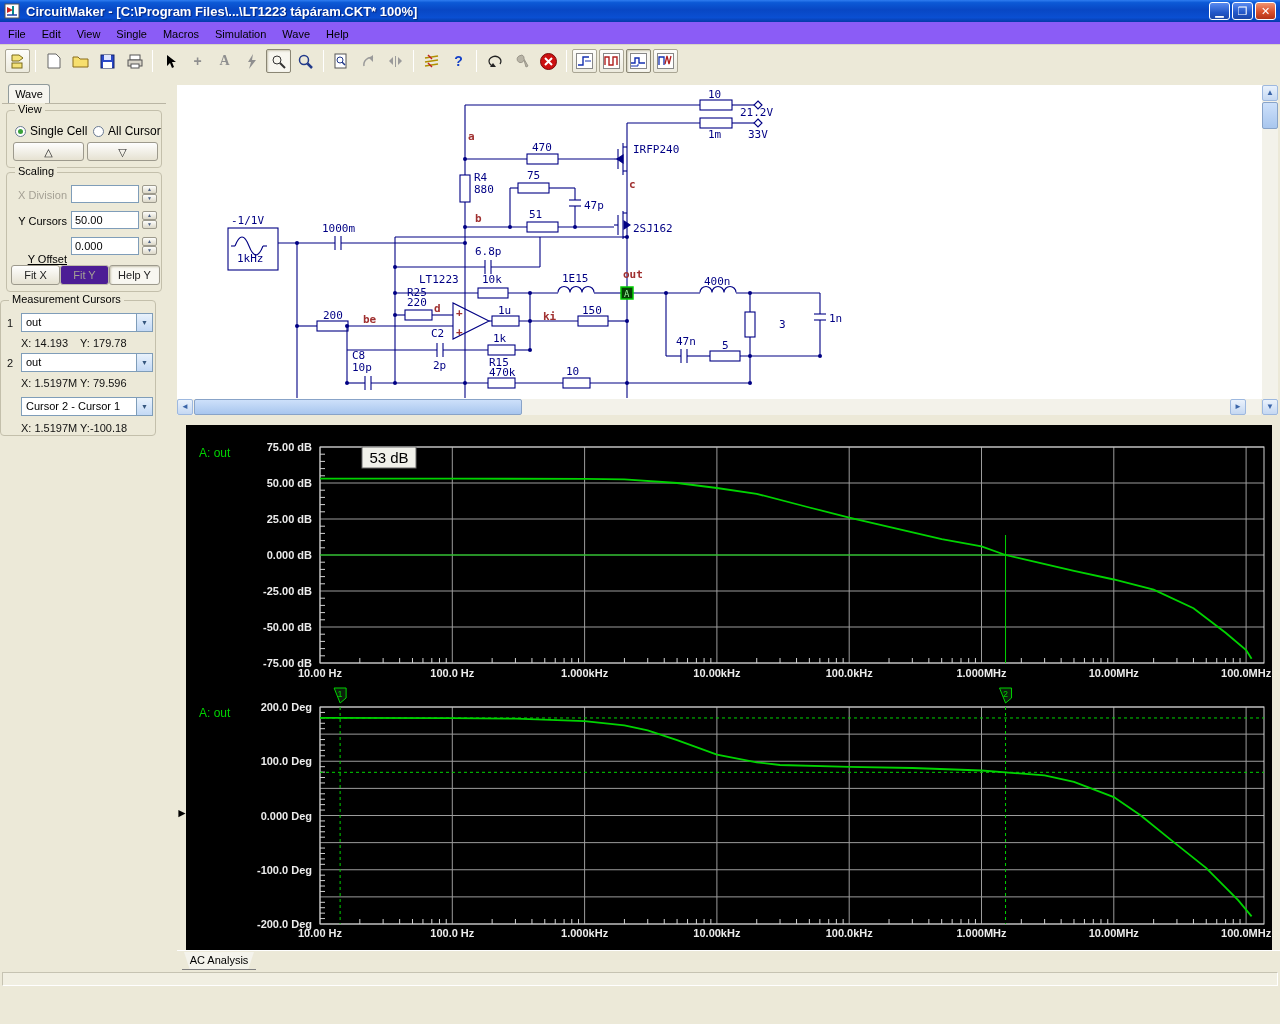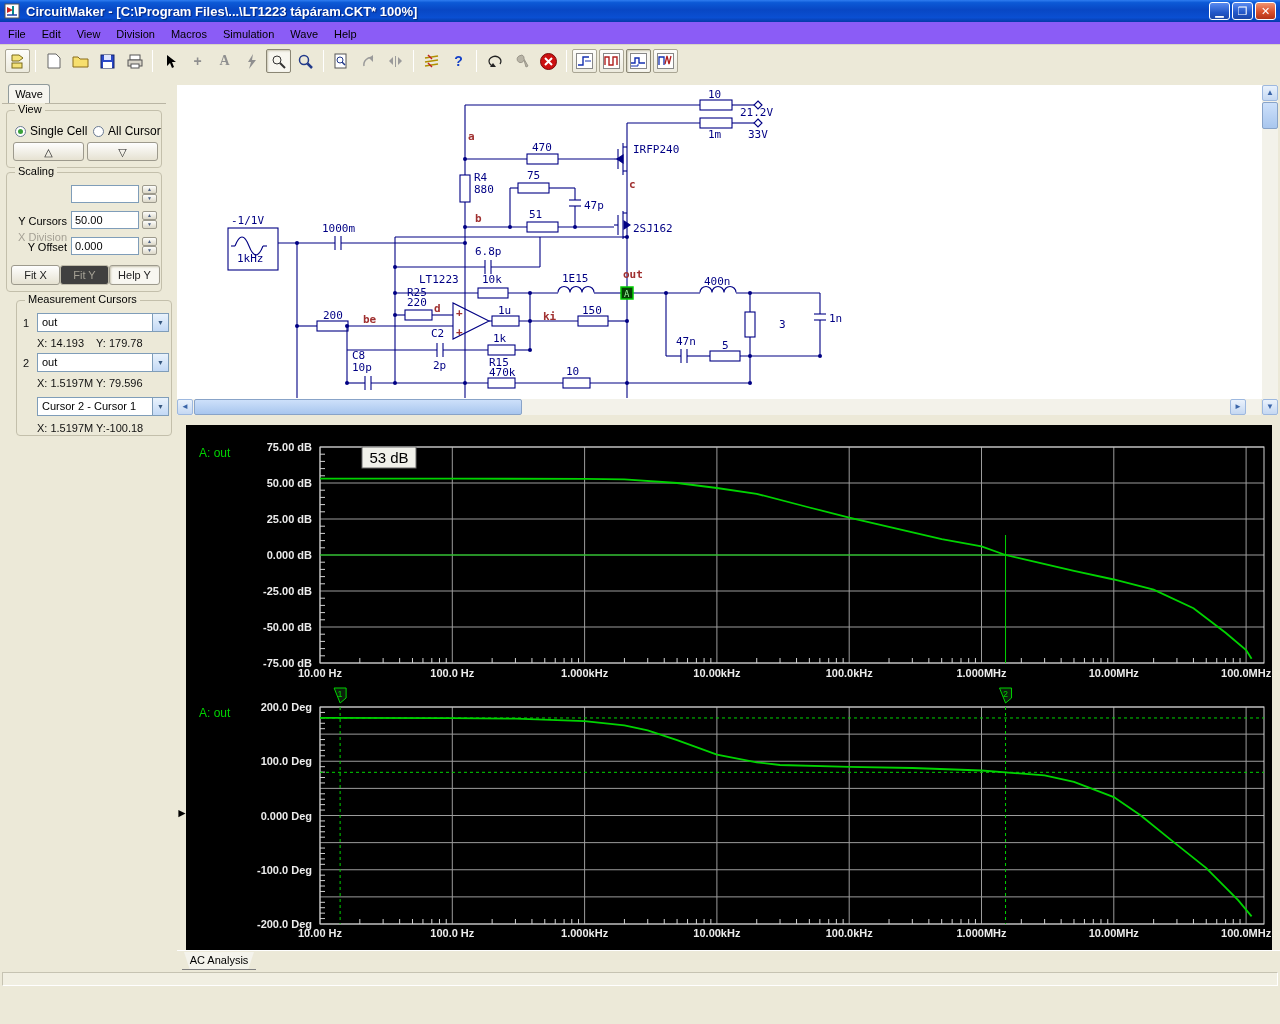--- a/index.html
+++ b/index.html
@@ -44,21 +44,21 @@
   .groupbox .legend { position:absolute; top:-8px; left:8px; background:#ECE9D8;
     padding:0 3px; font-size:11px; color:#000; }
   .radio { display:inline-block; width:11px; height:11px; border:1px solid #6a7a92;
     border-radius:50%; background:#fff; vertical-align:-2px; margin-right:4px; position:relative; }
   .radio.checked::after { content:""; position:absolute; left:2px; top:2px; width:5px; height:5px;
     border-radius:50%; background:#3aa13a; }
   .rlabel { font-size:12px; }
   .xpbtn { position:absolute; border:1px solid #9d9a8d; border-radius:3px; font-size:11px;
     text-align:center; background:linear-gradient(#fefefe,#e6e2d2); color:#222; }
   .xpbtn.toggled { background:#f8f7f1; box-shadow:inset 1px 1px 2px #c9c5b2; }
-  .xpbtn.disabled { color:#a5a195; background:#404040; border-color:#c0bcab; }
+  .xpbtn.disabled { color:#a5a195; background:#4c1d95; border-color:#c0bcab; }
   .field-label { position:absolute; font-size:11px; color:#000; text-align:right; width:60px; }
   .field-label.disabled { color:#a5a195; }
   .textbox { position:absolute; background:#fff; border:1px solid #7F9DB9; font-size:11px;
     padding:2px 3px; height:18px; }
   .spinner { position:absolute; width:15px; height:18px; display:flex; flex-direction:column; }
   .spin { flex:1; border:1px solid #9d9a8d; border-radius:2px;
     background:linear-gradient(#fdfdfb,#dcd8c8); font-size:5px; line-height:7px;
     text-align:center; color:#4D6185; }
   .combo { position:absolute; height:19px; background:#fff; border:1px solid #7F9DB9;
     font-size:11px; padding:2px 18px 2px 4px; overflow:hidden; white-space:nowrap; }
@@ -137,21 +137,21 @@
       <div class="winbtn">▁</div>
       <div class="winbtn">❐</div>
       <div class="winbtn close">✕</div>
     </div>
   </div>
 
   <div id="menubar">
     <span class="menu-item">File</span>
     <span class="menu-item">Edit</span>
     <span class="menu-item">View</span>
-    <span class="menu-item">Division</span>
+    <span class="menu-item">Single</span>
     <span class="menu-item">Macros</span>
     <span class="menu-item">Simulation</span>
     <span class="menu-item">Wave</span>
     <span class="menu-item">Help</span>
   </div>
 
   <div id="toolbar">
     <div class="tbtn raised">
       <svg width="16" height="16">
         <polygon points="2,2 9,2 13,5 9,8 2,8" fill="#f3e27a" stroke="#7a6a1a"></polygon>
@@ -305,44 +305,44 @@
       </div>
       <div style="position:absolute; left:86px; top:10px;">
         <span class="radio"></span><span class="rlabel">All Cursor</span>
       </div>
       <div class="xpbtn" style="left:6px; top:31px; width:71px; height:19px; line-height:18px;">△</div>
       <div class="xpbtn" style="left:80px; top:31px; width:71px; height:19px; line-height:18px;">▽</div>
     </div>
 
     <div class="groupbox" style="left:6px; top:96px; width:156px; height:120px;">
       <span class="legend">Scaling</span>
-      <div class="field-label disabled" style="left:0px; top:16px;margin-top:42px;">X Division</div>
+      <div class="field-label disabled" style="left:0px; top:16px;">X Division</div>
       <div class="textbox" style="left:64px; top:12px; width:68px;"></div>
       <div class="spinner" style="left:135px; top:12px;">
           <div class="spin">▲</div>
           <div class="spin">▼</div>
         </div>
       <div class="field-label" style="left:0px; top:42px;">Y Cursors</div>
       <div class="textbox" style="left:64px; top:38px; width:68px;">50.00</div>
       <div class="spinner" style="left:135px; top:38px;">
           <div class="spin">▲</div>
           <div class="spin">▼</div>
         </div>
-      <div class="field-label" style="left:0px; top:68px;">Y Offset</div>
+      <div class="field-label" style="left:0px; top:80px;text-decoration:underline;">Y Offset</div>
       <div class="textbox" style="left:64px; top:64px; width:68px;">0.000</div>
       <div class="spinner" style="left:135px; top:64px;">
           <div class="spin">▲</div>
           <div class="spin">▼</div>
         </div>
       <div class="xpbtn" style="left:4px; top:92px; width:49px; height:20px; line-height:19px;">Fit X</div>
       <div class="xpbtn disabled" style="left:53px; top:92px; width:49px; height:20px; line-height:19px;">Fit Y</div>
       <div class="xpbtn toggled" style="left:102px; top:92px; width:51px; height:20px; line-height:19px;">Help Y</div>
     </div>
 
-    <div class="groupbox" style="left:16px; top:224px; width:156px; height:136px;">
+    <div class="groupbox" style="left:0; top:224px; width:156px; height:136px;">
       <span class="legend">Measurement Cursors</span>
       <div class="numlbl" style="left:6px; top:16px;">1</div>
       <div class="combo" style="left:20px; top:12px; width:132px;">
         <span>out</span>
         <span class="drop">▼</span>
       </div>
       <div class="coords" style="left:20px; top:36px;">X: 14.193    Y: 179.78</div>
       <div class="numlbl" style="left:6px; top:56px;">2</div>
       <div class="combo" style="left:20px; top:52px; width:132px;">
         <span>out</span>

